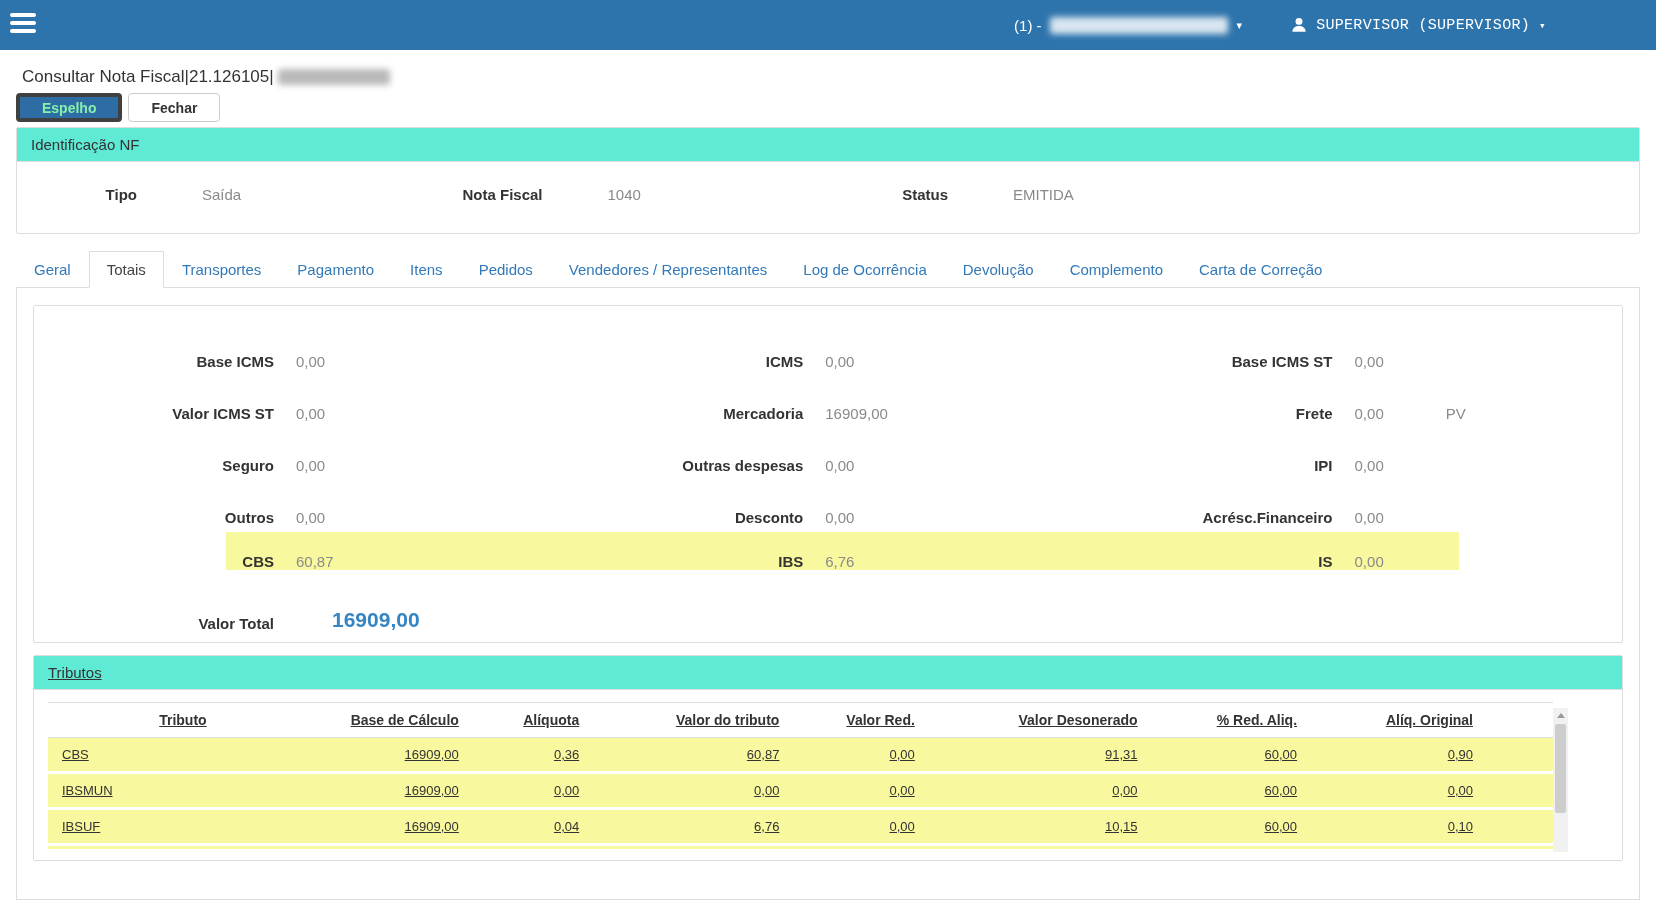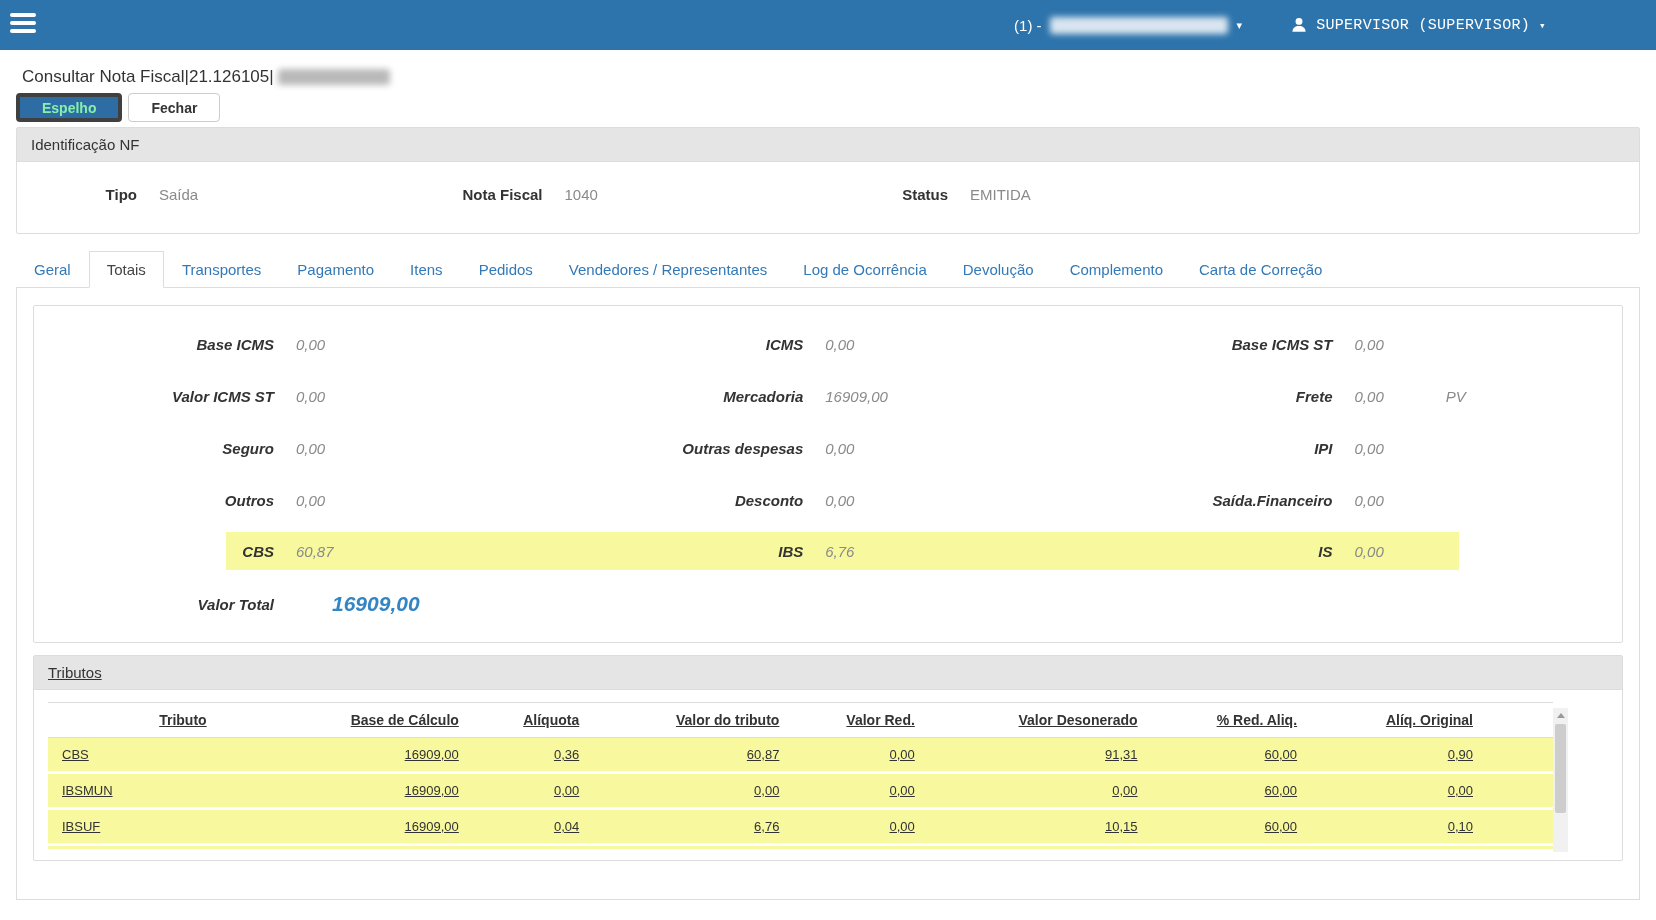--- a/index.html
+++ b/index.html
@@ -23,38 +23,38 @@
   .title-row { padding:14px 0 0 22px; display:flex; align-items:center; height:40px; }
   .page-title { font-size:17px; color:#333; }
   .btn-row { padding:3px 0 0 16px; display:flex; gap:6px; }
   .btn { height:29px; padding:0 22px; font-size:14px; font-weight:bold; border-radius:4px; cursor:pointer;
          font-family:inherit; }
   .btn-primary { background:#2e6da4; border:4px solid #404040; color:#86efac; }
   .btn-default { background:#fff; border:1px solid #ccc; color:#333; }
 
   
   .panel { border:1px solid #ddd; border-radius:2px; background:#fff; }
-  .panel-h { background:#e5e5e5; border-bottom:1px solid #ddd; padding:8px 14px; font-size:15px; color:#333; }
+  .panel-h { background:#5eead4; border-bottom:1px solid #ddd; padding:8px 14px; font-size:15px; color:#333; }
   .idpanel { margin:5px 16px 0 16px; }
   .id-body { display:flex; padding:24px 0 30px 0; }
-  .id-field { width:25%; display:flex; align-items:baseline; }
+  .id-field { width:25%; display:flex; align-items:baseline;gap:43px; }
   .id-field .flabel { width:120px; text-align:right; font-weight:bold; font-size:15px; color:#333; flex-shrink:0; }
   .id-field .fvalue { margin-left:22px; font-size:15px; color:#8a8a8a; }
 
   
   .tabs { display:flex; margin:17px 16px 0 16px; border-bottom:1px solid #ddd; }
   .tab { padding:9px 17px; font-size:15px; color:#3379b7; cursor:pointer; margin-bottom:-1px;
          border:1px solid transparent; white-space:nowrap; }
   .tab.active { background:#fff; color:#444; border-color:#ddd; border-bottom-color:#fff; }
 
   .tab-content { margin:0 16px; border:1px solid #ddd; border-top:none; padding:17px 16px 38px 16px; }
 
   
   .tot-body { padding:12px 0 10px 0; }
-  .tot-row { display:flex; height:52px; align-items:center; position:relative;font-style:italic; }
+  .tot-row { display:flex; height:52px; align-items:flex-end; position:relative; }
   .tot-cell { width:33.33%; display:flex; align-items:baseline; position:relative; z-index:1; }
   .tot-cell .tlabel { width:240px; text-align:right; font-weight:bold; font-size:15px; color:#333; flex-shrink:0; }
   .tot-cell .tvalue { margin-left:22px; font-size:15px; color:#8a8a8a; }
   .tot-cell .textra { margin-left:62px; font-size:15px; color:#8a8a8a; }
   .tot-row.highlight { height:38px; margin:6px 0; }
   .tot-row.highlight::before { content:""; position:absolute; top:0; bottom:0; left:192px; right:163px;
         background:#f8f89e; }
   .tot-row.total { height:56px;gap:33px; }
   .tot-row.total .tlabel { width:240px; text-align:right; font-weight:bold; font-size:15px; }
   .valor-total { margin-left:25px; font-size:21px; font-weight:bold; color:#3385c4; }
@@ -202,21 +202,21 @@
       <div class="tot-row">
         <div class="tot-cell">
           <span class="tlabel">Outros</span>
           <span class="tvalue">0,00</span>
         </div>
         <div class="tot-cell">
           <span class="tlabel">Desconto</span>
           <span class="tvalue">0,00</span>
         </div>
         <div class="tot-cell">
-          <span class="tlabel">Saída.Financeiro</span>
+          <span class="tlabel">Acrésc.Financeiro</span>
           <span class="tvalue">0,00</span>
         </div>
       </div>
 
       <div class="tot-row highlight">
         <div class="tot-cell">
           <span class="tlabel">CBS</span>
           <span class="tvalue">60,87</span>
         </div>
         <div class="tot-cell">

